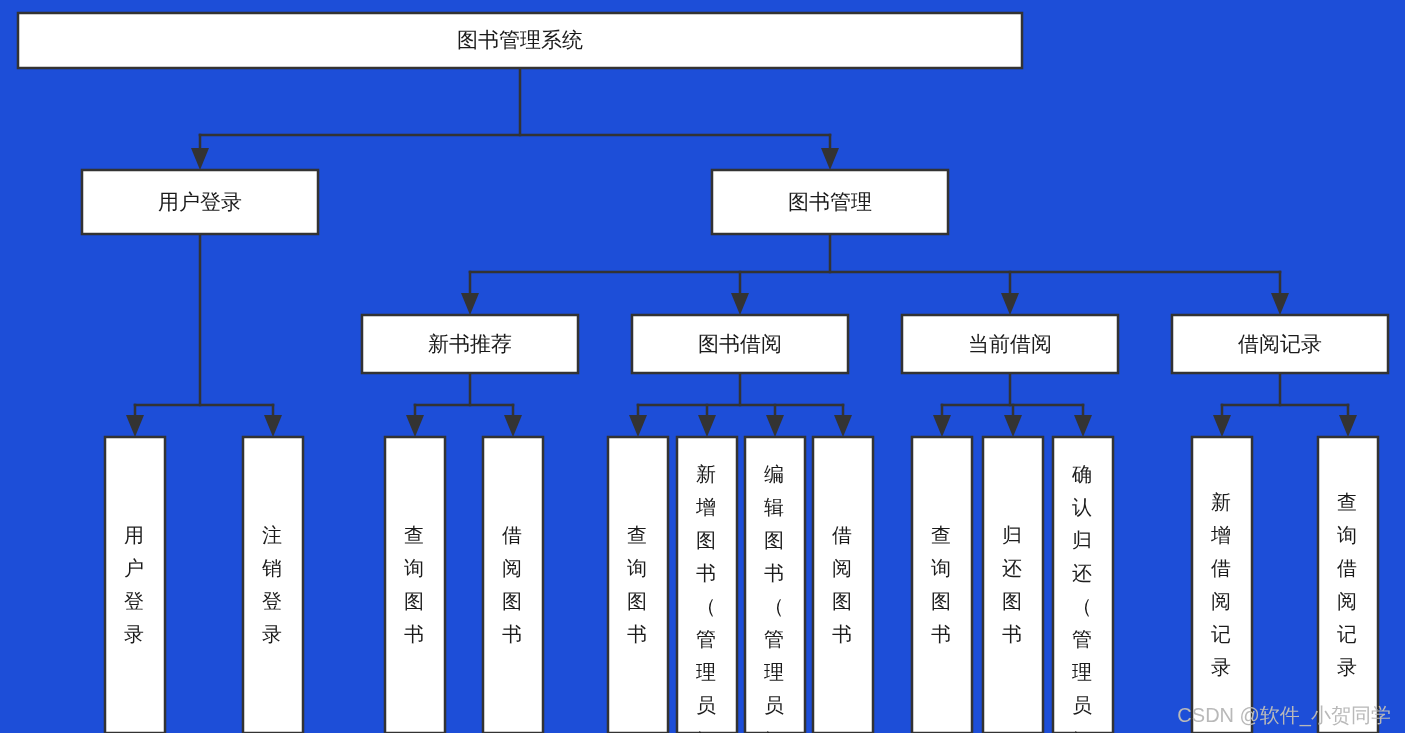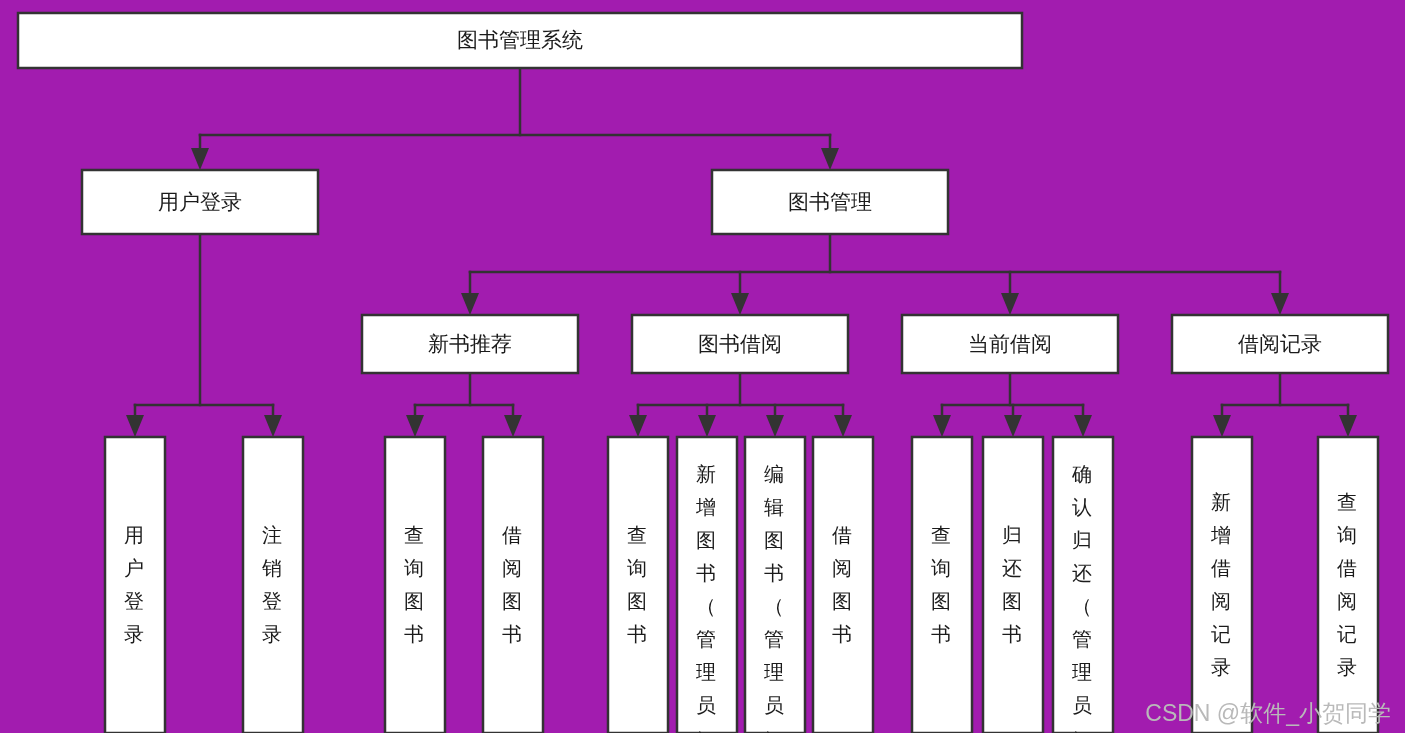--- a/index.html
+++ b/index.html
@@ -8,21 +8,21 @@
     padding: 0;
     background: #ffffff;
   }
   body {
     font-family: "Liberation Sans", "DejaVu Sans", sans-serif;
   }
   #diagram-root {
     position: relative;
     width: 1405px;
     height: 733px;
-    background: #a21caf;
+    background: #1d4ed8;
     overflow: hidden;
     text-align: center;
   }
   svg.diagram-canvas {
     position: absolute;
     left: 0;
     top: 0;
     width: 1405px;
     height: 747px;
   }
@@ -54,21 +54,21 @@
     fill: #1b1b1b;
     text-anchor: middle;
     dominant-baseline: middle;
     letter-spacing: 2px;
   }
   .watermark-text {
     position: absolute;
     right: 14px;
     bottom: 4px;
     font-family: "Liberation Sans", "DejaVu Sans", sans-serif;
-    font-size: 23px;
+    font-size: 20px;
     color: #b9b9b9;
     white-space: nowrap;
     pointer-events: none;
     user-select: none;
   }
 </style>
 </head>
 <body>
 
 <div id="diagram-root">

